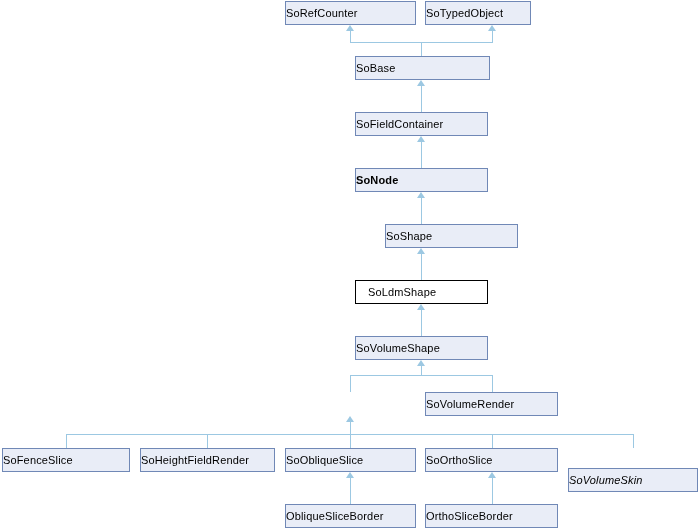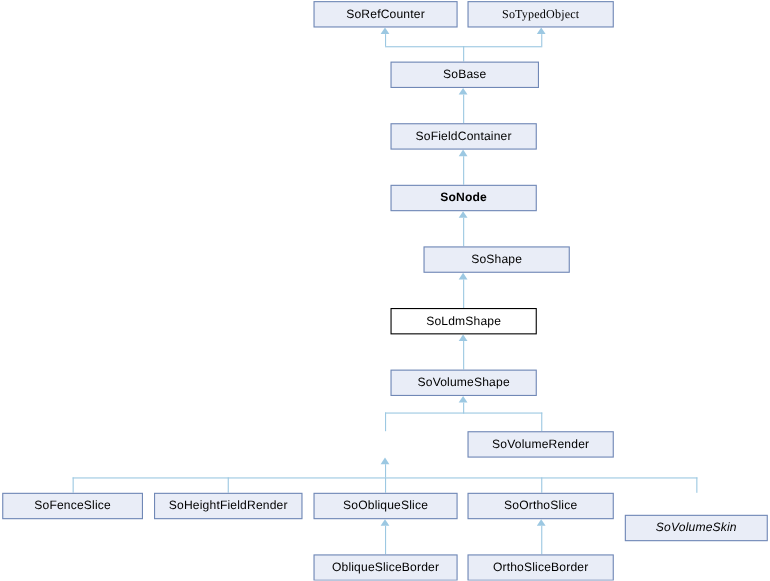--- a/index.html
+++ b/index.html
@@ -13,32 +13,33 @@
     height: 528px;
     background: #ffffff;
     font-family: "Liberation Sans", sans-serif;
     overflow: hidden;
   }
   .node {
     position: absolute;
     box-sizing: border-box;
     height: 24px;
     line-height: 22px;
-    text-align: center;
+    text-align: left;
     font-size: 11px;
     color: #000000;
     background: #e9edf7;
     border: 1px solid #7088b6;
     white-space: nowrap;
     overflow: hidden;
     letter-spacing: 0.15px;
   }
   .node.current {
     background: #ffffff;
     border: 1px solid #000000;
+    padding-left: 12px;
   }
   .edge-v {
     position: absolute;
     width: 1px;
     background: #9cc8e2;
   }
   .edge-h {
     position: absolute;
     height: 1px;
     background: #9cc8e2;
@@ -95,21 +96,21 @@
   <div class="edge-v" style="left:633px; top:434px; height:14px;"></div>
 
   <div class="edge-v" style="left:350px; top:478px; height:26px;"></div>
   <div class="arrow-up" style="left:346px; top:472px;"></div>
 
   <div class="edge-v" style="left:492px; top:478px; height:26px;"></div>
   <div class="arrow-up" style="left:488px; top:472px;"></div>
 
   <div class="node" style="left:285px; top:1px; width:131px;">SoRefCounter</div>
 
-  <div class="node" style="left:425px; top:1px; width:133px;font-family:Liberation Serif, serif;">SoTypedObject</div>
+  <div class="node" style="left:425px; top:1px; width:106px;">SoTypedObject</div>
 
   <div class="node" style="left:355px; top:56px; width:135px;">SoBase</div>
 
   <div class="node" style="left:355px; top:112px; width:133px;">SoFieldContainer</div>
 
   <div class="node" style="left:355px; top:168px; width:133px;font-weight:bold;">SoNode</div>
 
   <div class="node" style="left:355px; top:224px; width:133px;margin-left:30px;">SoShape</div>
 
   <div class="node current" style="left:355px; top:280px; width:133px;">SoLdmShape</div>

